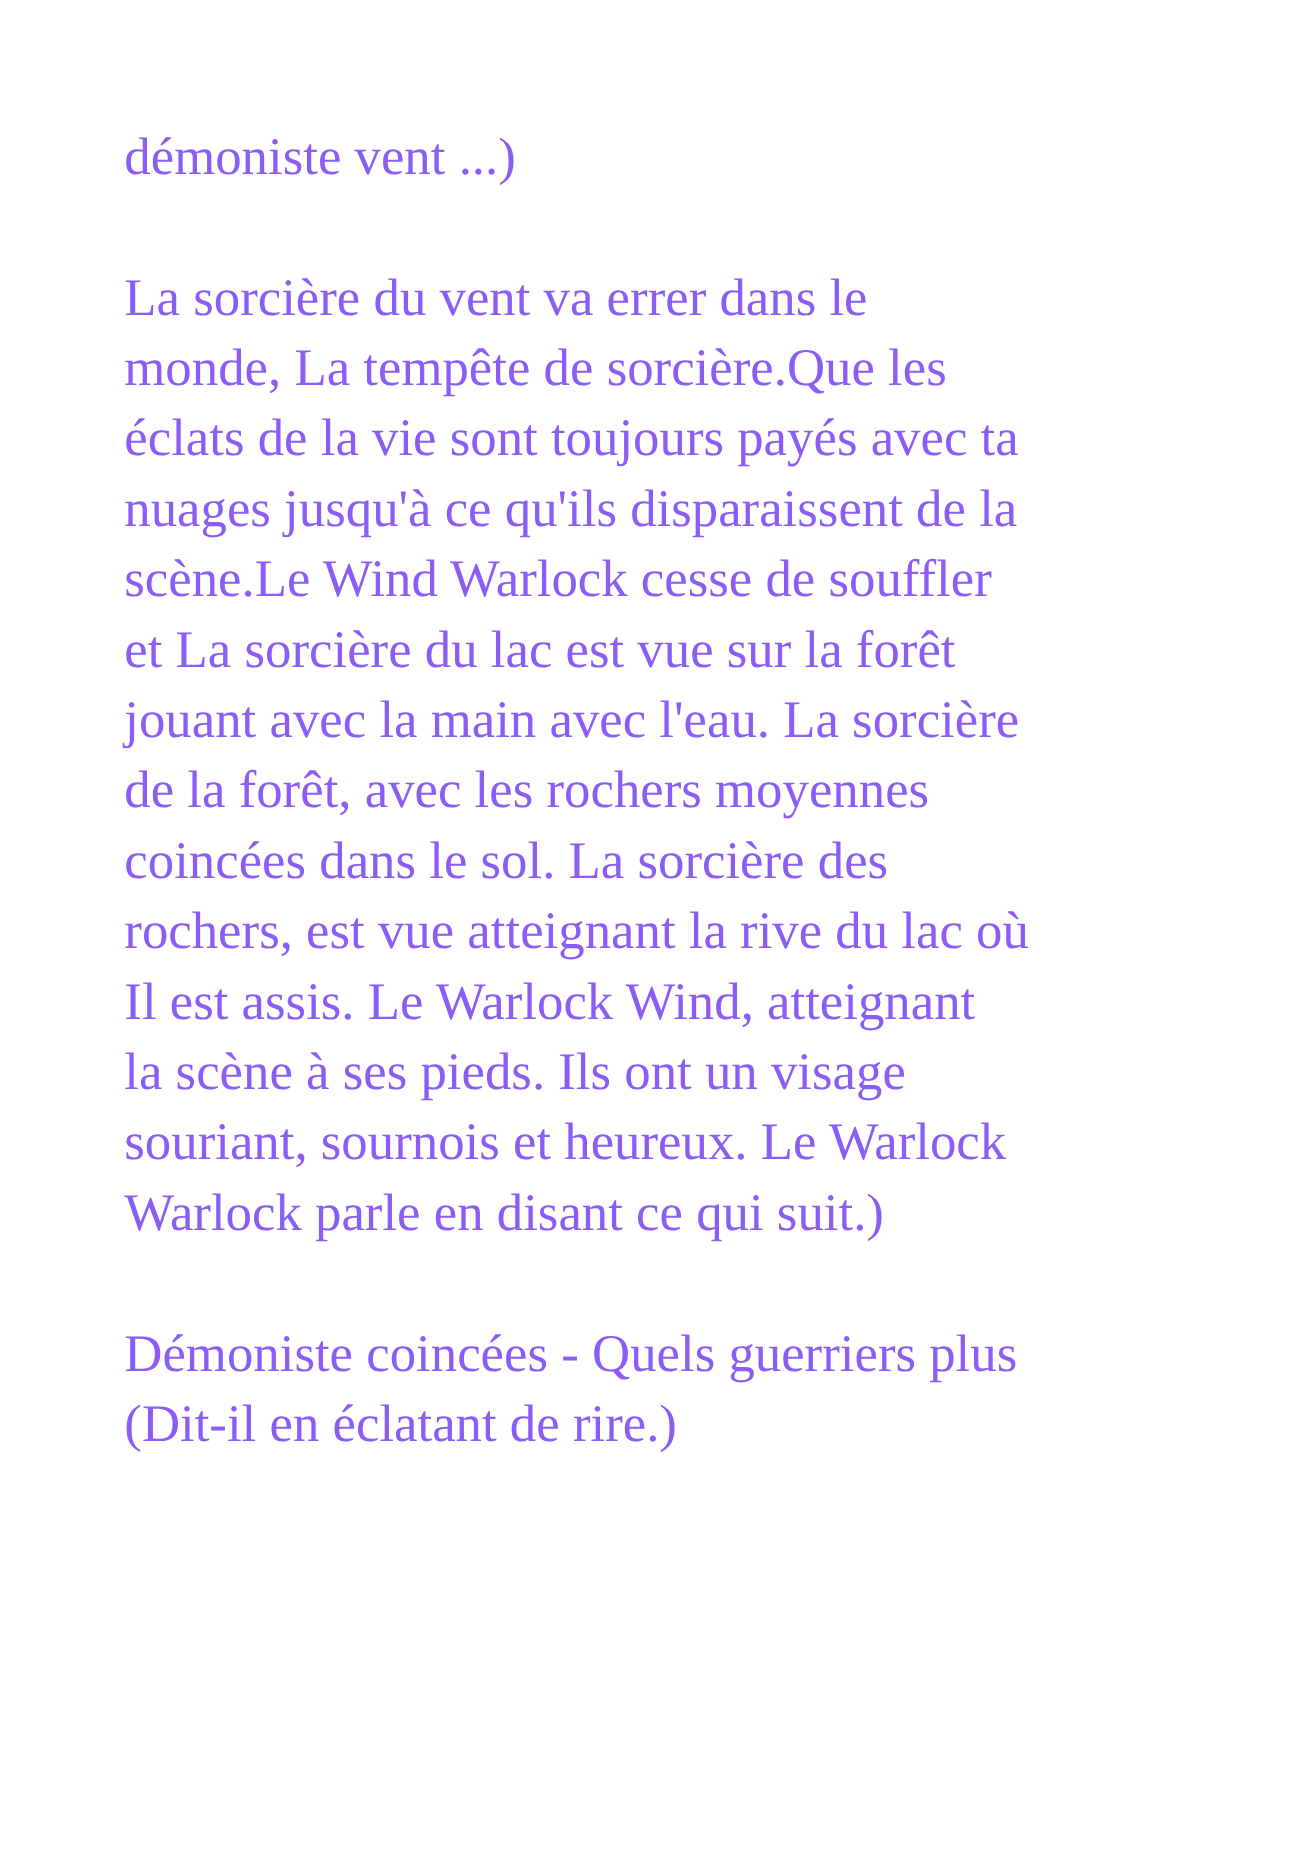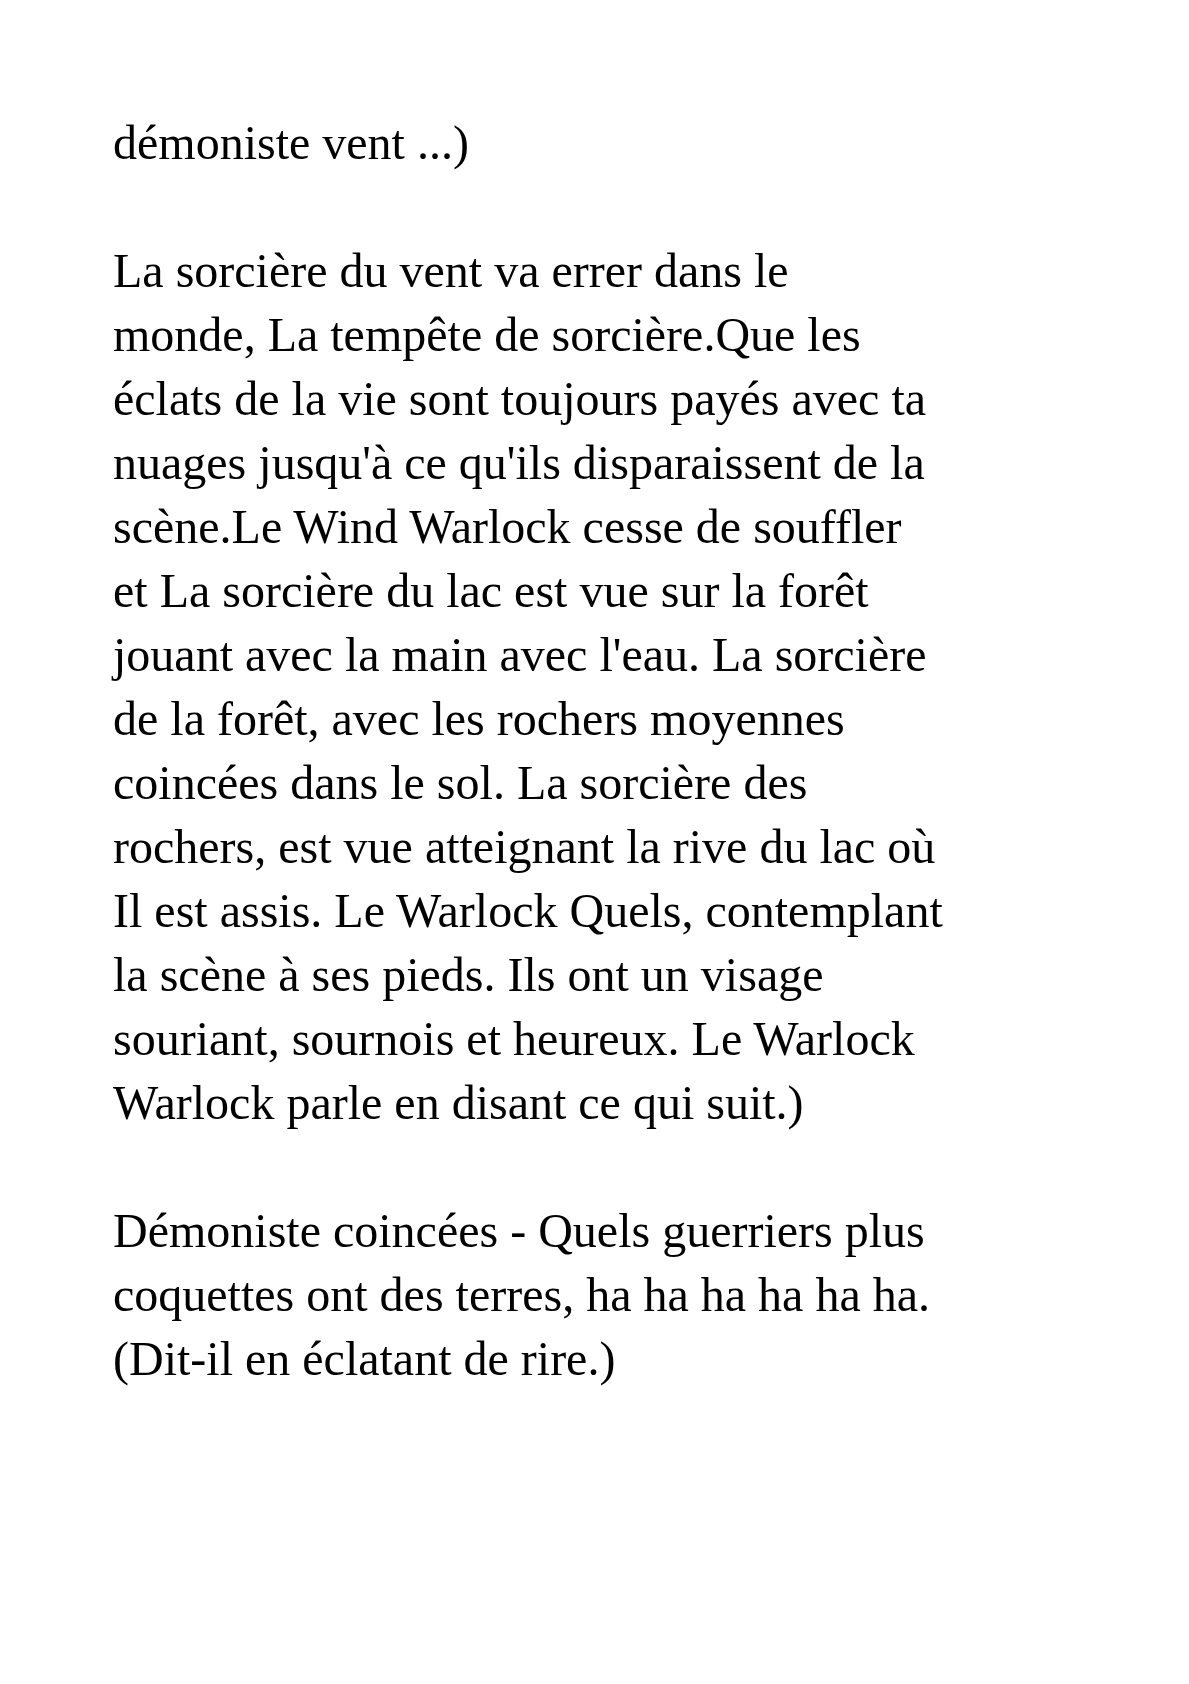--- a/index.html
+++ b/index.html
@@ -13,21 +13,21 @@
     overflow: hidden;
   }
   .doc {
     box-sizing: border-box;
     width: 1189px;
     height: 1684px;
     padding: 111px 40px 0 113px;
     font-family: "Liberation Serif", "DejaVu Serif", serif;
     font-size: 48px;
     line-height: 64px;
-    color: #000000;
+    color: #8b5cf6;
   }
   .paragraph {
     margin: 0 0 64px 0;
   }
   .line {
     white-space: nowrap;
   }
 </style>
 </head>
 <body>
@@ -42,25 +42,24 @@
     <div class="line">La sorcière du vent va errer dans le</div>
     <div class="line">monde, La tempête de sorcière.Que les</div>
     <div class="line">éclats de la vie sont toujours payés avec ta</div>
     <div class="line">nuages jusqu'à ce qu'ils disparaissent de la</div>
     <div class="line">scène.Le Wind Warlock cesse de souffler</div>
     <div class="line">et La sorcière du lac est vue sur la forêt</div>
     <div class="line">jouant avec la main avec l'eau. La sorcière</div>
     <div class="line">de la forêt, avec les rochers moyennes</div>
     <div class="line">coincées dans le sol. La sorcière des</div>
     <div class="line">rochers, est vue atteignant la rive du lac où</div>
-    <div class="line">Il est assis. Le Warlock Quels, contemplant</div>
+    <div class="line">Il est assis. Le Warlock Wind, atteignant</div>
     <div class="line">la scène à ses pieds. Ils ont un visage</div>
     <div class="line">souriant, sournois et heureux. Le Warlock</div>
     <div class="line">Warlock parle en disant ce qui suit.)</div>
   </section>
 
   <section class="paragraph">
     <div class="line">Démoniste coincées - Quels guerriers plus</div>
-    <div class="line">coquettes ont des terres, ha ha ha ha ha ha.</div>
     <div class="line">(Dit-il en éclatant de rire.)</div>
   </section>
 
 </main>
 
 </body></html>

